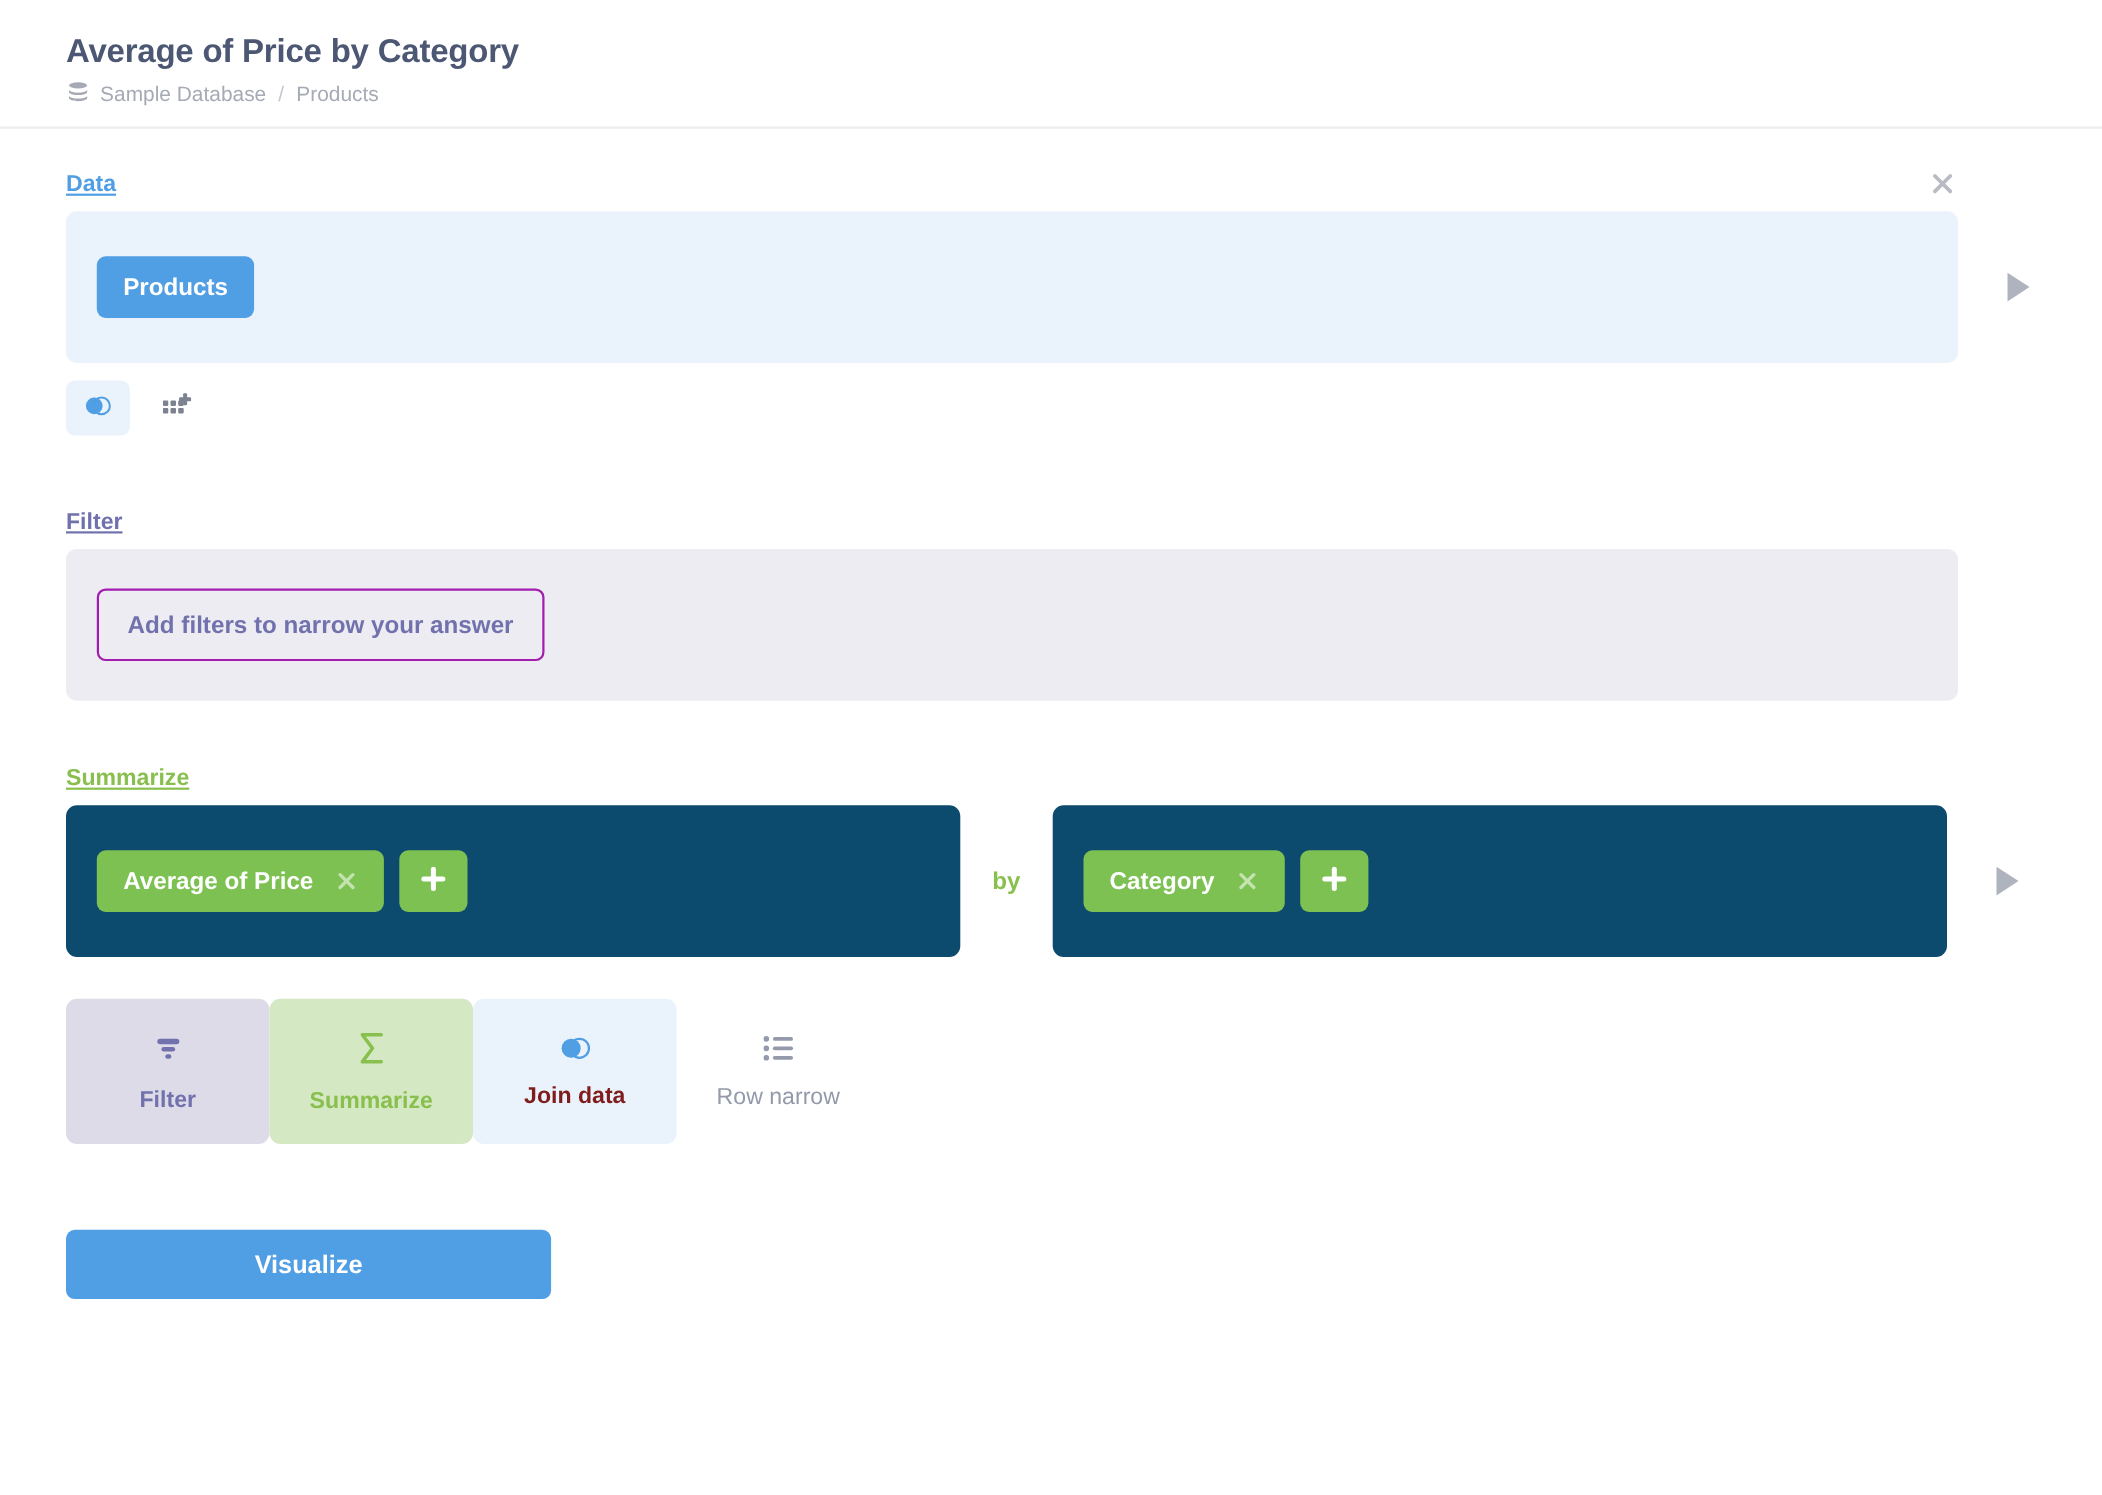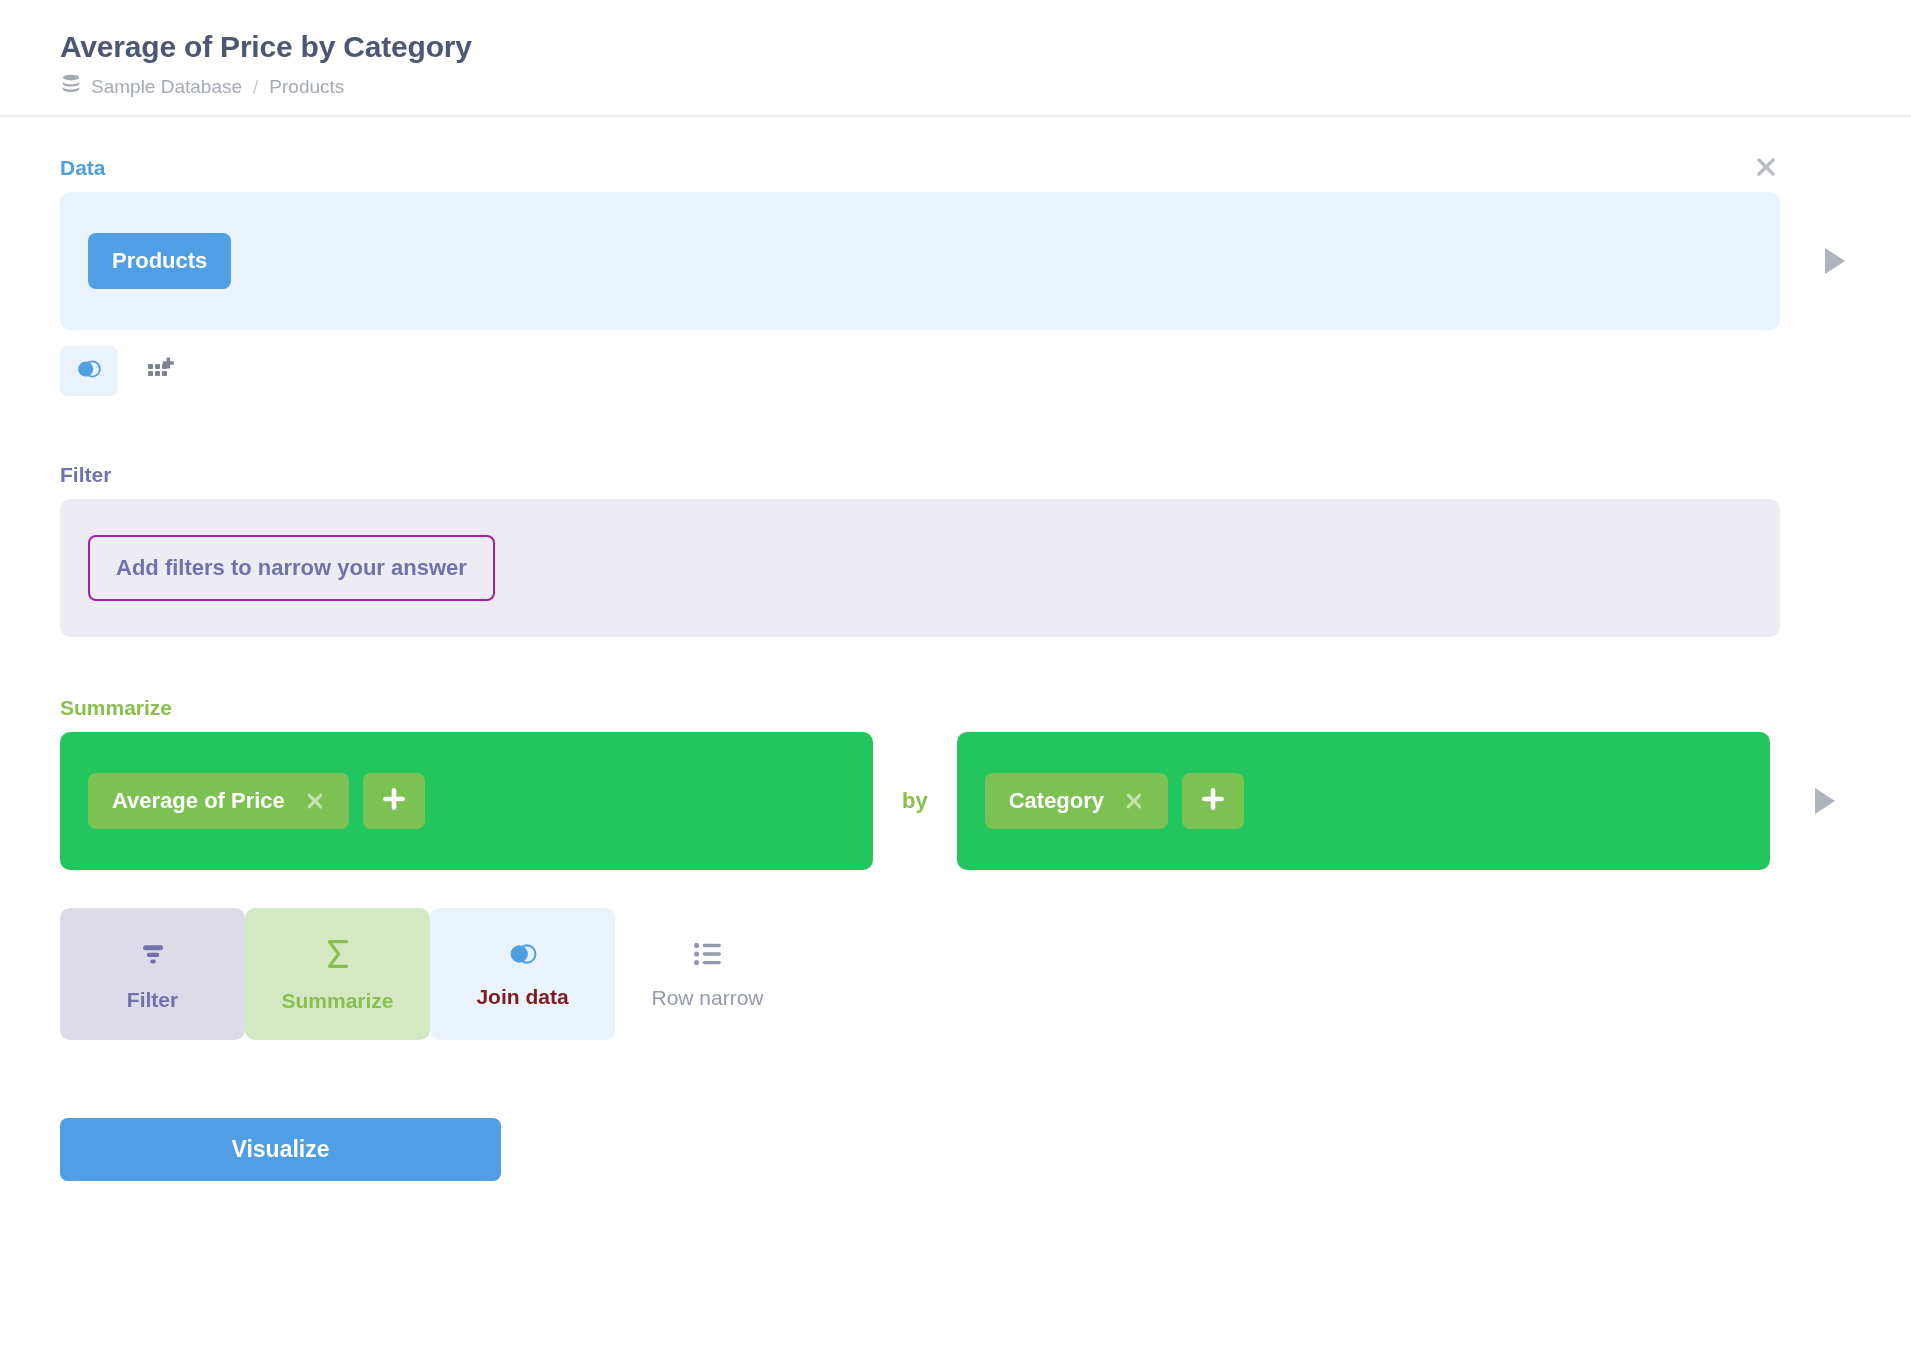--- a/index.html
+++ b/index.html
@@ -49,20 +49,21 @@
     position: relative;
   }
 
   .step { position: relative; margin-bottom: 0; }
 
   .step-label {
     font-size: 21px;
     font-weight: bold;
     margin-bottom: 14px;
     line-height: 1;
+    text-decoration: underline;
   }
   .step-label.data      { color: #509ee3; }
   .step-label.filter    { color: #7172ad; }
   .step-label.summarize { color: #88bf4d; }
 
   .step-row { display: flex; align-items: center; }
 
   .card {
     border-radius: 10px;
     box-sizing: border-box;
@@ -76,21 +77,21 @@
     padding: 0 28px;
   }
   .card.filter-card {
     width: 1720px;
     height: 138px;
     background: #edecf2;
     padding: 0 28px;
   }
   .card.summarize-card {
     height: 138px;
-    background: #22c55e;
+    background: #0c4a6e;
     padding: 0 28px;
   }
   .summarize-card.metric { width: 813px; }
   .summarize-card.dimension { width: 813px; }
 
   
   .chip {
     display: inline-flex;
     align-items: center;
     border-radius: 8px;

